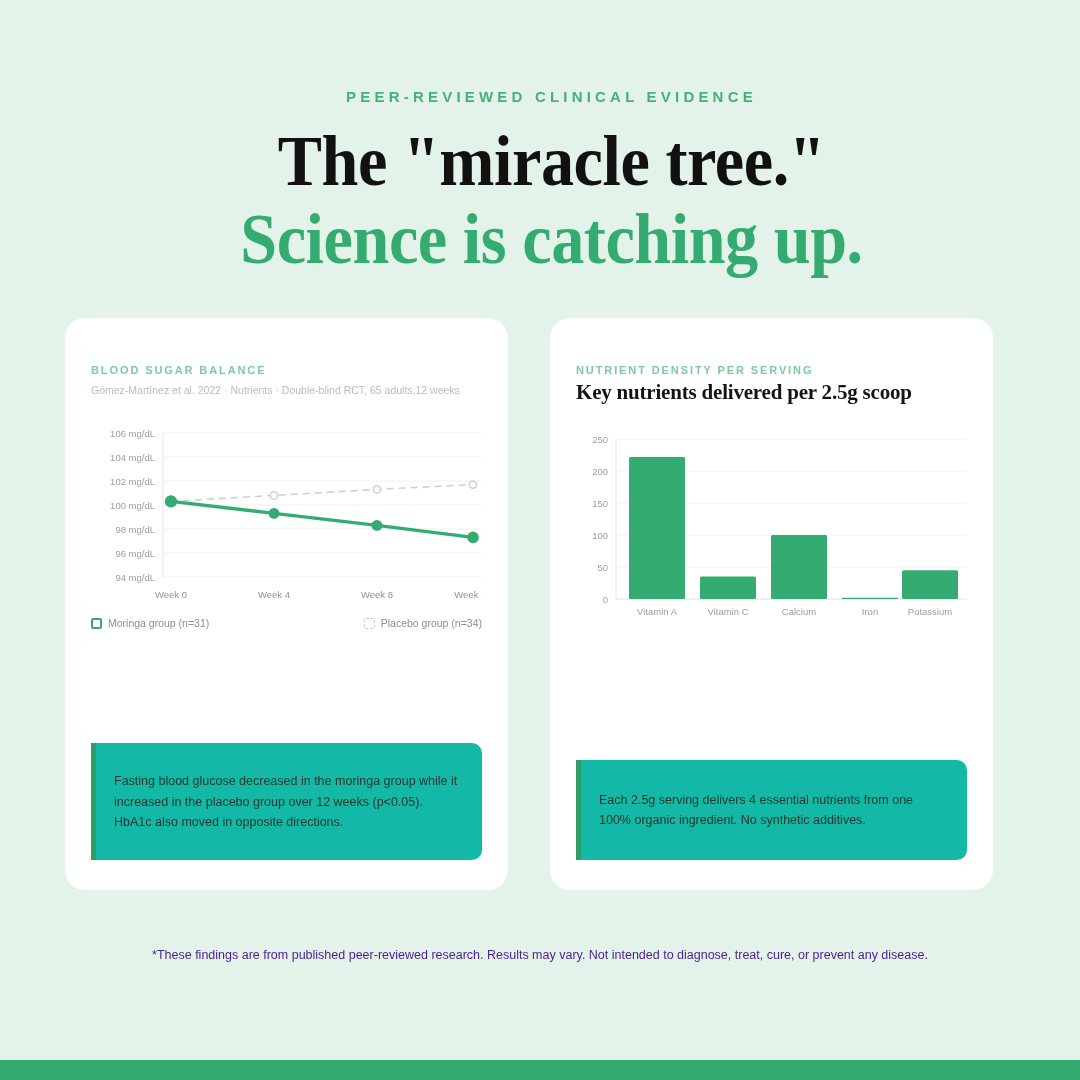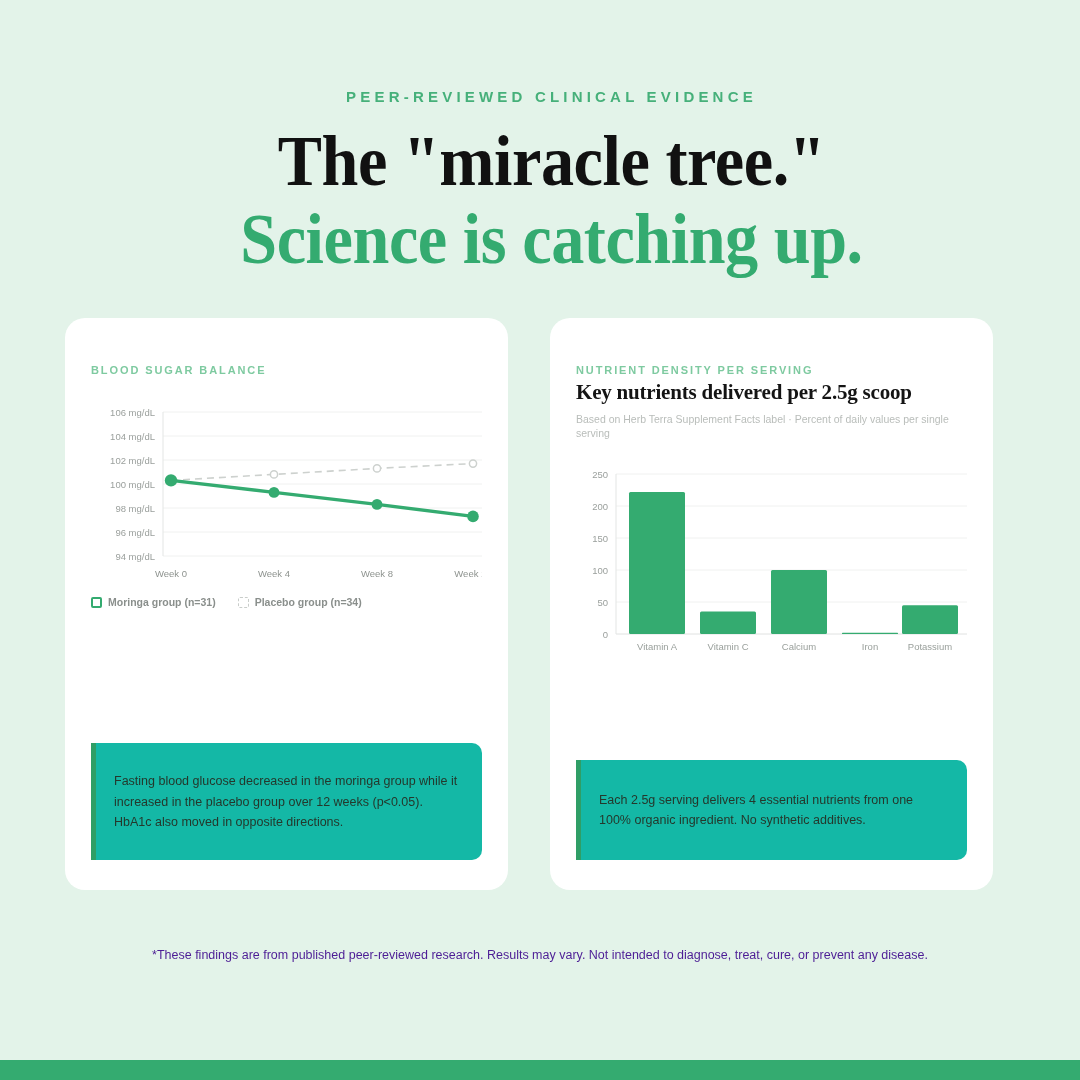--- a/index.html
+++ b/index.html
@@ -80,26 +80,25 @@
     margin-top: 7px;
     line-height: 1.35;
   }
 
   
   .chart-area { position: relative; margin-top: 22px; height: 220px; }
   .chart-svg { display: block; }
 
   .legend {
     display: flex;
-    justify-content: flex-start;
+    justify-content: space-between;
     gap: 22px;
     margin-top: 6px;
     font-size: 10.5px;
     color: #8a8f8c;
-    font-weight: bold;
   }
   .legend-item { display: flex; align-items: center; gap: 6px; }
   .swatch-solid {
     width: 11px; height: 11px;
     border: 2px solid #34ab70;
     background: #ffffff;
     border-radius: 2px;
   }
   .swatch-dashed {
     width: 11px; height: 11px;
@@ -156,20 +155,21 @@
   <h1 class="headline">
     <span class="line1">The "miracle tree."</span>
     <span class="line2">Science is catching up.</span>
   </h1>
 </div>
 
 <div class="cards">
 
   <div class="card">
     <div class="card-eyebrow">BLOOD SUGAR BALANCE</div>
+    <div class="card-sub">Gómez-Martínez et al. 2022 · Nutrients · Double-blind RCT, 65 adults,12 weeks</div>
 
     <div class="chart-area">
       <svg class="chart-svg" width="391" height="192" viewBox="0 0 391 192">
 
         <g stroke="#f0f1f0" stroke-width="1">
           <line x1="72" y1="14" x2="391" y2="14"></line>
           <line x1="72" y1="38" x2="391" y2="38"></line>
           <line x1="72" y1="62" x2="391" y2="62"></line>
           <line x1="72" y1="86" x2="391" y2="86"></line>
           <line x1="72" y1="110" x2="391" y2="110"></line>
@@ -226,21 +226,20 @@
     </div>
 
     <div class="callout">
       <div class="callout-text">Fasting blood glucose decreased in the moringa group while it increased in the placebo group over 12 weeks (p&lt;0.05). HbA1c also moved in opposite directions.</div>
     </div>
   </div>
 
   <div class="card">
     <div class="card-eyebrow">NUTRIENT DENSITY PER SERVING</div>
     <div class="card-title">Key nutrients delivered per 2.5g scoop</div>
-    <div class="card-sub">Based on Herb Terra Supplement Facts label · Percent of daily values per single serving</div>
 
     <div class="chart-area">
       <svg class="chart-svg" width="391" height="192" viewBox="0 0 391 192">
 
         <g stroke="#f0f1f0" stroke-width="1">
           <line x1="40" y1="12" x2="391" y2="12"></line>
           <line x1="40" y1="44" x2="391" y2="44"></line>
           <line x1="40" y1="76" x2="391" y2="76"></line>
           <line x1="40" y1="108" x2="391" y2="108"></line>
           <line x1="40" y1="140" x2="391" y2="140"></line>

